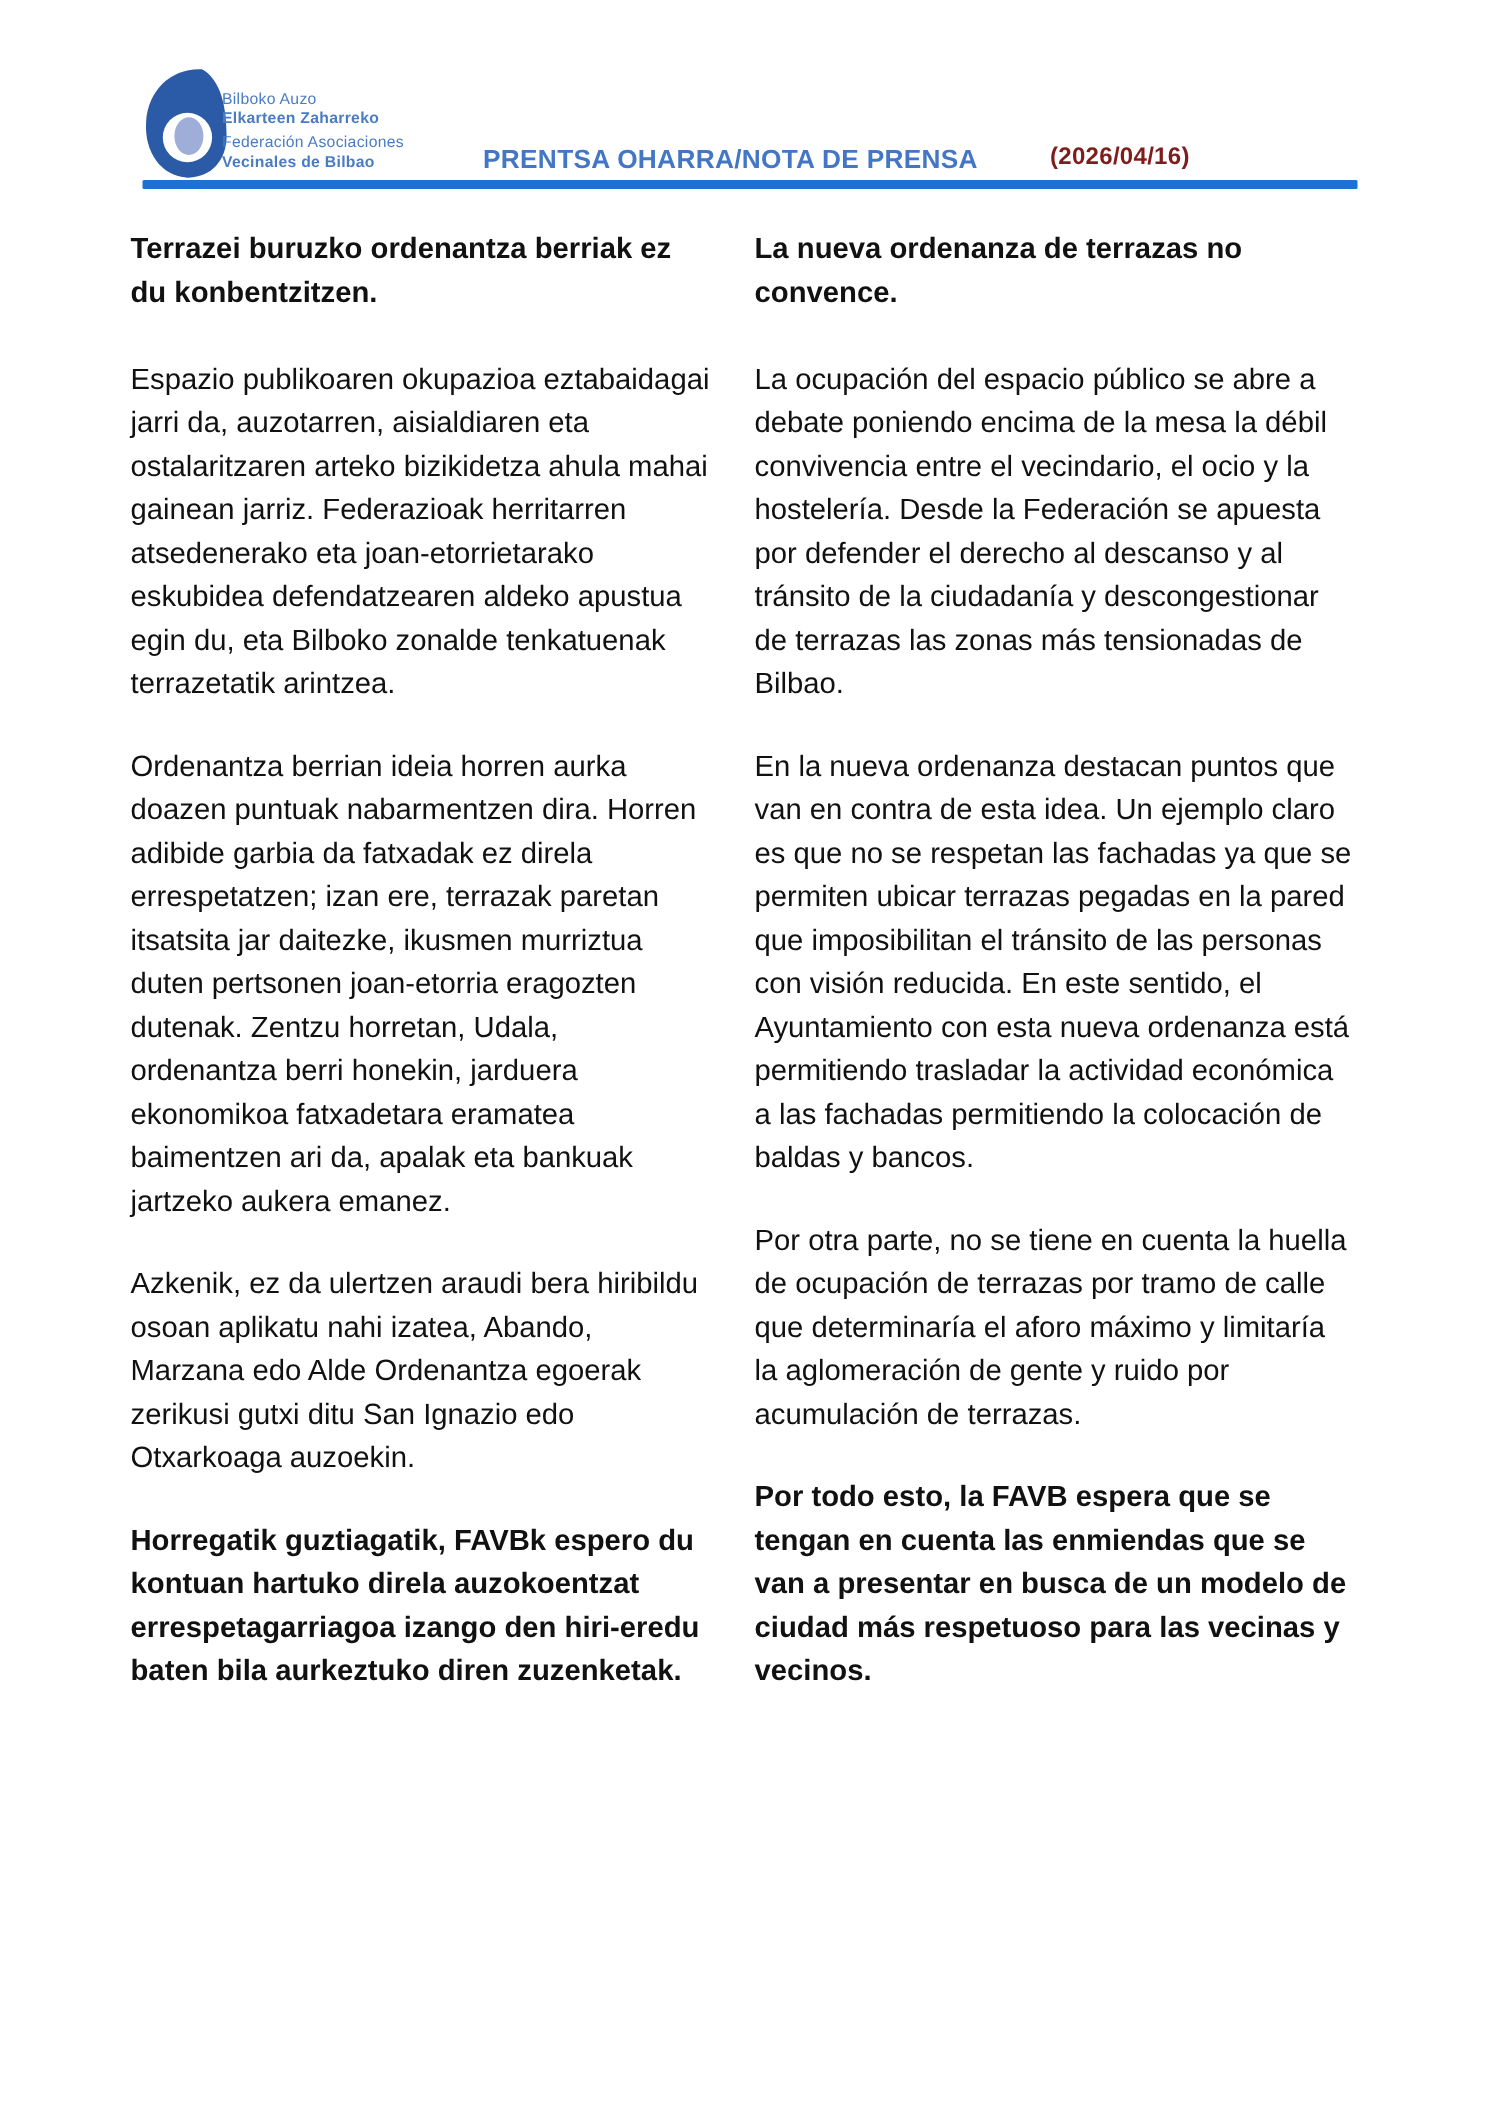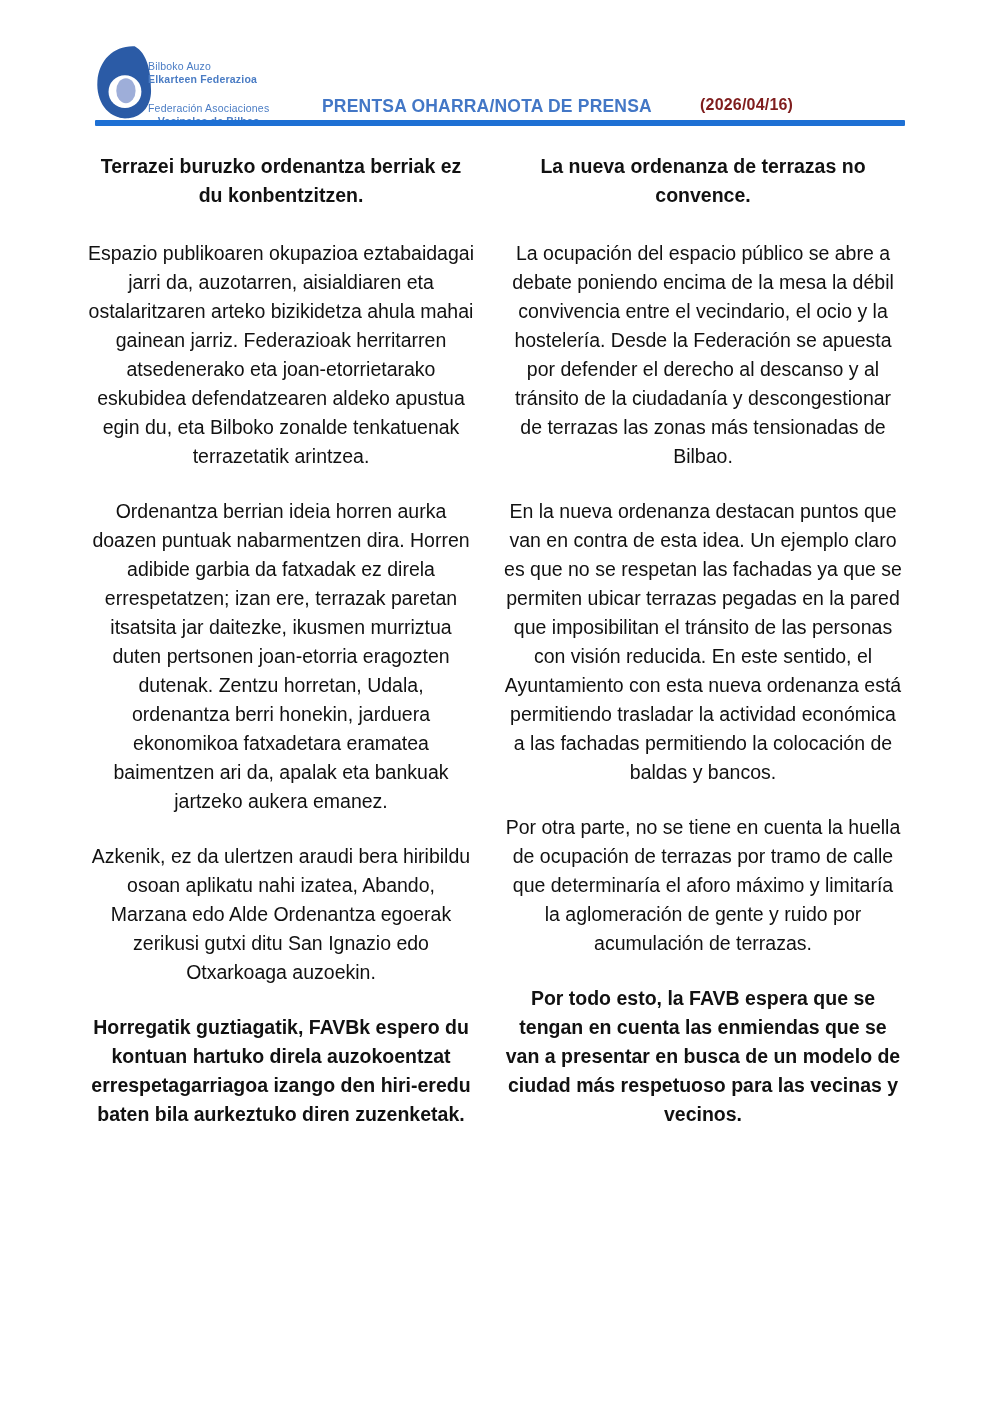--- a/index.html
+++ b/index.html
@@ -32,22 +32,21 @@
   .logo-text {
     position: absolute;
     left: 148px;
     top: 60px;
     font-size: 10.5px;
     line-height: 13px;
     color: #4a7cc4;
     letter-spacing: 0.2px;
   }
   .logo-text .block + .block {
-    margin-top: 16px;
-    text-align: center;
+    margin-top: 3px;
   }
   .logo-text .block div:last-child { font-weight: 600; }
   .header-title {
     position: absolute;
     left: 322px;
     top: 96px;
     font-size: 17.5px;
     font-weight: bold;
     color: #4377c6;
     letter-spacing: 0.2px;
@@ -69,21 +68,20 @@
     height: 6px;
     background: #1e70d4;
     border-radius: 1px;
   }
 
   
   .columns {
     display: flex;
     margin: 12px 0 0 87px;
     gap: 28px;
-    text-align: center;
   }
   .col {
     font-size: 19.5px;
     line-height: 29px;
   }
   .col.left  { width: 388px; }
   .col.right { width: 400px; }
   .col h2 {
     font-size: 19.5px;
     line-height: 29px;
@@ -106,21 +104,21 @@
     <svg class="logo" viewBox="0 0 60 78" xmlns="http://www.w3.org/2000/svg" aria-hidden="true">
       <path d="M41,2 C20,1 4,16 2.5,38 C1,59 13,76 31,76.5 C47,77 58,65 58,48 C58,28 54,9 41,2 Z" fill="#2b5ba6"></path>
       <circle cx="31" cy="49" r="17" fill="#ffffff"></circle>
       <path d="M31,76.5 C23,76 15,71 10,63 C18,70 27,71.5 34,69 C40,73 38,76.5 31,76.5 Z" fill="#2b5ba6"></path>
       <ellipse cx="32" cy="48" rx="10" ry="13" fill="#9eaed9"></ellipse>
     </svg>
 
     <div class="logo-text">
       <div class="block">
         <div>Bilboko Auzo</div>
-        <div>Elkarteen Federazioa</div>
+        <div>Elkarteen Zaharreko</div>
       </div>
       <div class="block">
         <div>Federación Asociaciones</div>
         <div>Vecinales de Bilbao</div>
       </div>
     </div>
 
     <div class="header-title">PRENTSA OHARRA/NOTA DE PRENSA</div>
     <div class="header-date">(2026/04/16)</div>
     <div class="header-rule"></div>

